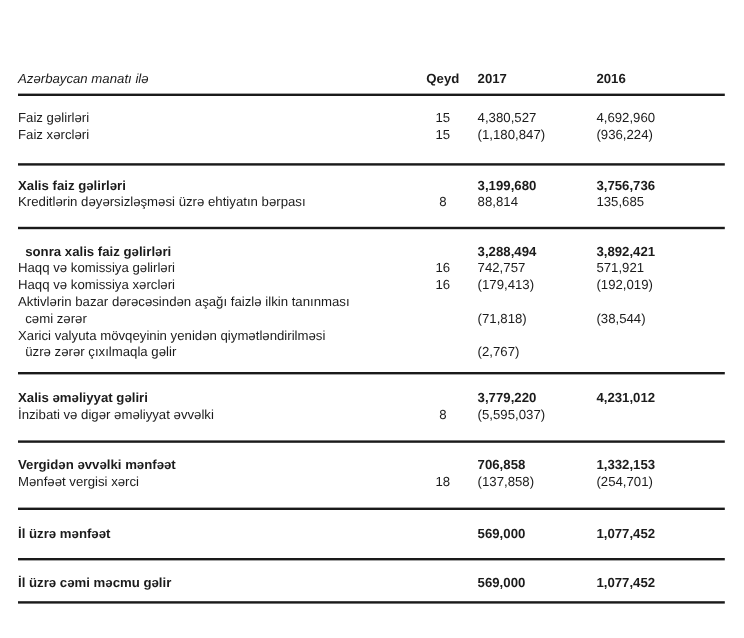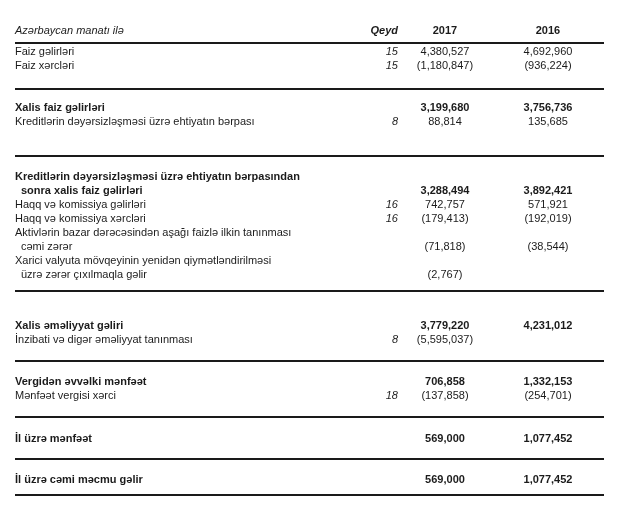--- a/index.html
+++ b/index.html
@@ -12,43 +12,44 @@
   }
   body {
     font-family: "Liberation Sans", sans-serif;
     font-size: 11px;
     color: #1b1b1b;
     -webkit-font-smoothing: antialiased;
   }
   .sheet {
     padding-left: 15px;
     padding-right: 16px; 
+    margin-top: 36px;
   }
   .row {
     display: grid;
     grid-template-columns: 325px 58px 99px 107px;
     align-items: end;
     line-height: 14px;
   }
   .c { min-height: 1px; }
   .label { text-align: left; }
-  .note { text-align: right; font-style: italic; }
-  .val  { text-align: center; padding-right: 5px; }
+  .note { text-align: center; }
+  .val  { text-align: left; padding-right: 5px; }
   .b    { font-weight: bold; }
   .italic { font-style: italic; }
   .l2 { padding-left: 6px; }
   .rule {
     height: 2px;
     background: #1a1a1a;
   }
   .header-row { padding-top: 23px; padding-bottom: 5px; }
-  .secA { padding: 0 0 16px; }
-  .secB { padding: 10px 0 27px; }
+  .secA { padding: 12px 0 16px; }
+  .secB { padding: 10px 0 13px; }
   .secC { padding: 12px 0 9px;  }
-  .secD { padding: 26px 0 14px; }
+  .secD { padding: 13px 0 14px; }
   .secE { padding: 12px 0 14px; }
   .secF { padding: 13px 0 13px; }
   .secG { padding: 12px 0 8px; }
 </style>
 </head>
 <body>
 
 <div class="sheet">
 
   <div class="row header-row">
@@ -87,21 +88,20 @@
       <div class="c note">8</div>
       <div class="c val">88,814</div>
       <div class="c val">135,685</div>
     </div>
   </section>
   <div class="rule"></div>
 
   <section class="secC">
     <div class="row b">
       <div class="c label">
-        <div>Kreditlərin dəyərsizləşməsi üzrə ehtiyatın bərpasından</div>
         <div class="l2">sonra xalis faiz gəlirləri</div>
       </div>
       <div class="c note"></div>
       <div class="c val">3,288,494</div>
       <div class="c val">3,892,421</div>
     </div>
     <div class="row">
       <div class="c label">Haqq və komissiya gəlirləri</div>
       <div class="c note">16</div>
       <div class="c val">742,757</div>
@@ -134,21 +134,21 @@
   <div class="rule"></div>
 
   <section class="secD">
     <div class="row b">
       <div class="c label">Xalis əməliyyat gəliri</div>
       <div class="c note"></div>
       <div class="c val">3,779,220</div>
       <div class="c val">4,231,012</div>
     </div>
     <div class="row">
-      <div class="c label">İnzibati və digər əməliyyat tanınması</div>
+      <div class="c label">İnzibati və digər əməliyyat əvvəlki</div>
       <div class="c note">8</div>
       <div class="c val">(5,595,037)</div>
     </div>
   </section>
   <div class="rule"></div>
 
   <section class="secE">
     <div class="row b">
       <div class="c label">Vergidən əvvəlki mənfəət</div>
       <div class="c note"></div>

